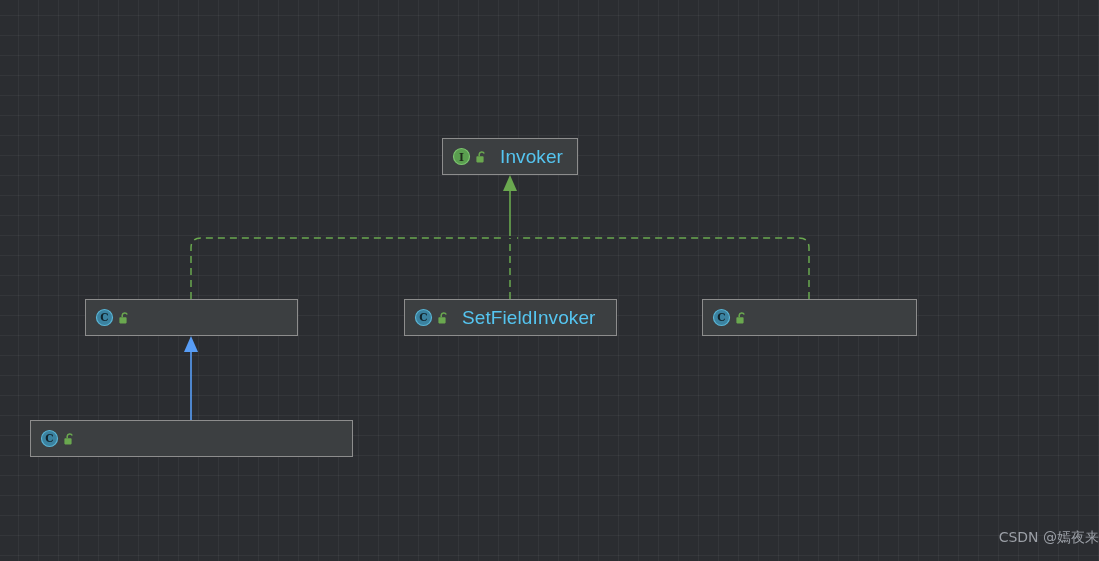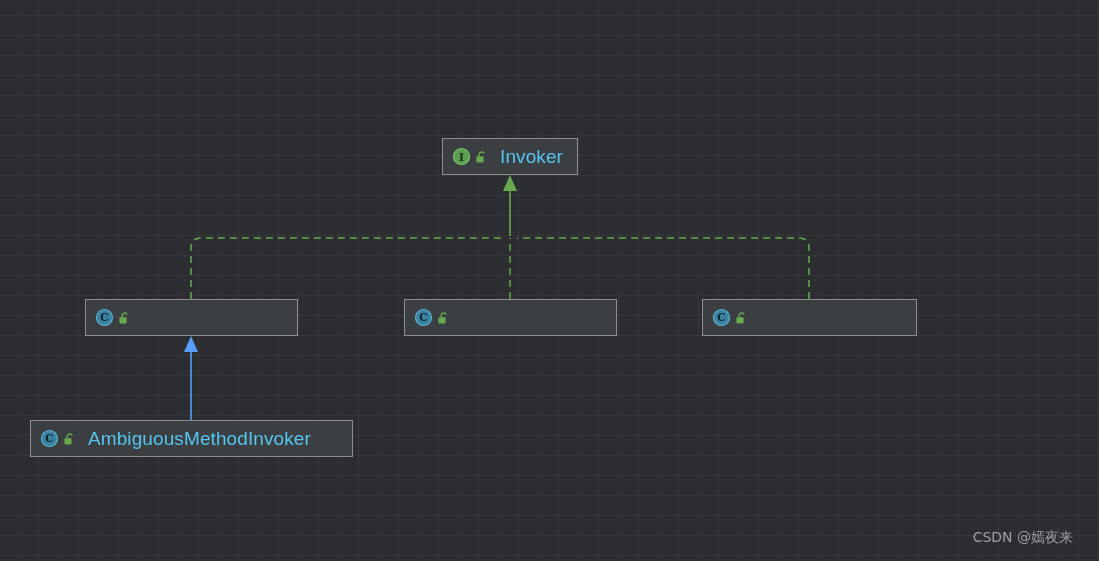--- a/index.html
+++ b/index.html
@@ -47,21 +47,21 @@
   .ico {
     display: inline-flex;
     align-items: center;
     flex: 0 0 auto;
   }
   .ico svg { display: block; }
   .lock { margin-left: 4px; }
 
   #watermark {
     position: absolute;
-    right: 26px;
+    right: 0;
     bottom: 14px;
     color: #9b9fa6;
     font-size: 14px;
     font-family: "DejaVu Sans", sans-serif;
     white-space: nowrap;
     margin-top: 32px;
   }
 </style>
 </head>
 <body>
@@ -130,20 +130,21 @@
         <circle cx="9.5" cy="9.5" r="8" fill="#3b82a0" stroke="#59b4d4" stroke-width="1.2"></circle>
         <text x="9.5" y="13.4" text-anchor="middle" font-family="DejaVu Serif, serif" font-size="10.5" font-weight="bold" fill="#11242c">C</text>
       </svg>
     </span>
     <span class="ico lock">
       <svg width="13" height="14" viewBox="0 0 13 14">
         <path d="M4.2 6.2 V4.1 a2.6 2.6 0 0 1 5.0 -0.5" fill="none" stroke="#6aa84f" stroke-width="1.5"></path>
         <rect x="1.4" y="6.2" width="7.2" height="6.2" rx="0.8" fill="#6aa84f"></rect>
       </svg>
     </span>
+    <span class="node-label">SetFieldInvoker</span>
   </div>
 
   <div class="node" style="left:702px; top:299px; width:215px;">
     <span class="ico">
       <svg width="19" height="19" viewBox="0 0 19 19">
         <circle cx="9.5" cy="9.5" r="8" fill="#3b82a0" stroke="#59b4d4" stroke-width="1.2"></circle>
         <text x="9.5" y="13.4" text-anchor="middle" font-family="DejaVu Serif, serif" font-size="10.5" font-weight="bold" fill="#11242c">C</text>
       </svg>
     </span>
     <span class="ico lock">
@@ -160,18 +161,17 @@
         <circle cx="9.5" cy="9.5" r="8" fill="#3b82a0" stroke="#59b4d4" stroke-width="1.2"></circle>
         <text x="9.5" y="13.4" text-anchor="middle" font-family="DejaVu Serif, serif" font-size="10.5" font-weight="bold" fill="#11242c">C</text>
       </svg>
     </span>
     <span class="ico lock">
       <svg width="13" height="14" viewBox="0 0 13 14">
         <path d="M4.2 6.2 V4.1 a2.6 2.6 0 0 1 5.0 -0.5" fill="none" stroke="#6aa84f" stroke-width="1.5"></path>
         <rect x="1.4" y="6.2" width="7.2" height="6.2" rx="0.8" fill="#6aa84f"></rect>
       </svg>
     </span>
-    <span class="node-label">AmbiguousMethodInvoker</span>
   </div>
 
   <div id="watermark">CSDN @嫣夜来</div>
 
 </div>
 
 </body></html>

